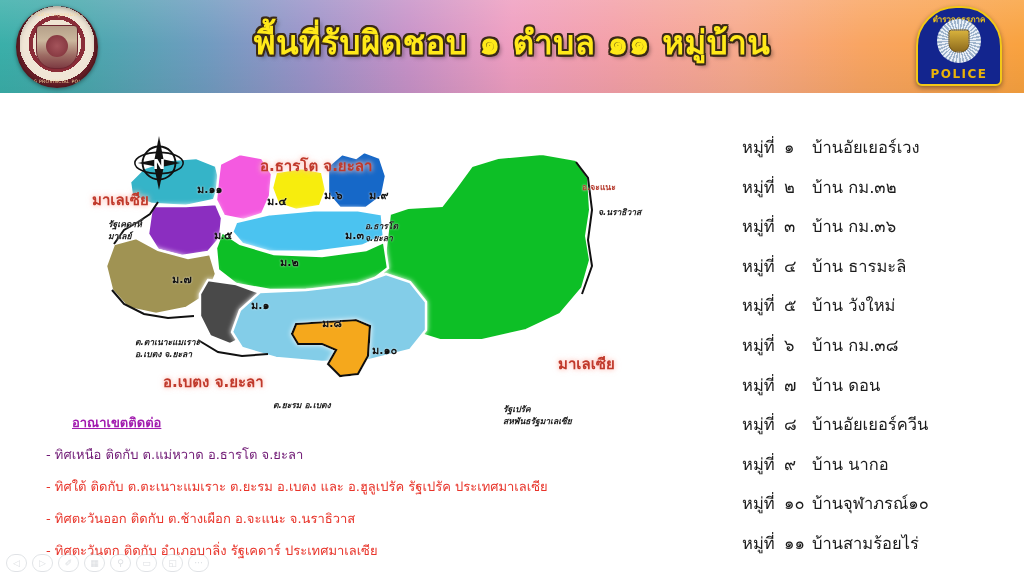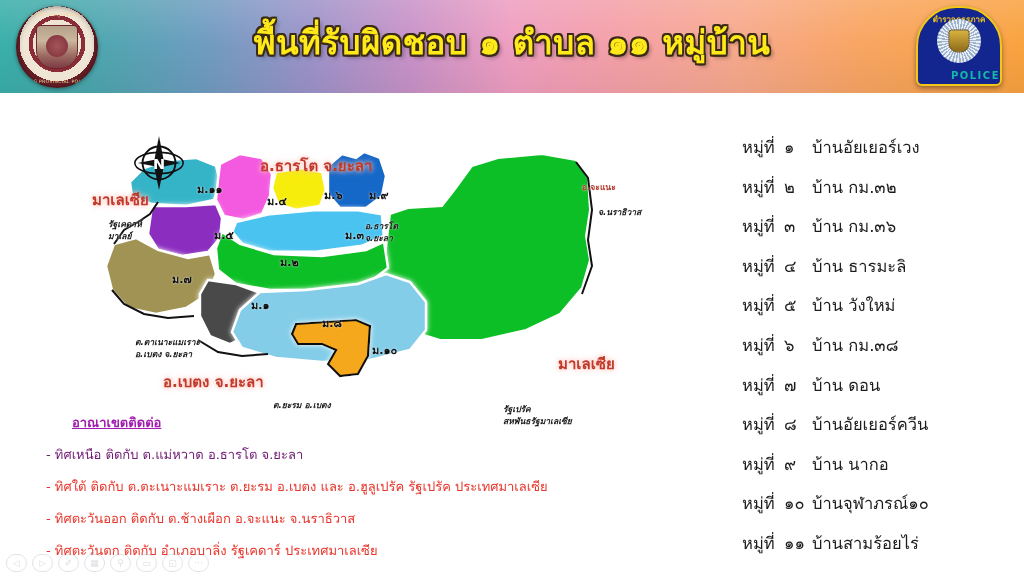--- a/index.html
+++ b/index.html
@@ -87,22 +87,22 @@
     background:
       repeating-conic-gradient(#e8eef6 0deg 5deg, #9fb4cc 5deg 10deg);
   }
   #logo-right .star::after {
     content:""; position:absolute; left:50%; top:50%; transform:translate(-50%,-50%);
     width:19px; height:21px; border-radius:3px 3px 9px 9px;
     background: linear-gradient(180deg,#d8b23c,#8e6b1d);
     border:1.2px solid #6d4f12;
   }
   #logo-right .badge-bot {
-    position: absolute; left: 0; bottom: 3px; width: 100%; text-align: right;
-    color: #14b8a6; font-size: 10px; font-weight: bold; letter-spacing: 1.5px;
+    position: absolute; left: 0; bottom: 3px; width: 100%; text-align: center;
+    color: #eab308; font-size: 12px; font-weight: bold; letter-spacing: 1.5px;
   }
 
   
   #map-wrap { position: absolute; left: 90px; top: 118px; width: 620px; height: 300px; }
   #map-svg { position: absolute; left: 0; top: 0; }
 
   .map-label {
     position: absolute; color: #111; font-size: 11px; font-weight: bold;
     white-space: nowrap; text-shadow: 0 0 2px rgba(255,255,255,.85);
     pointer-events: none;
@@ -235,21 +235,21 @@
       <polygon points="8,30 28,26 34,30 28,34" fill="#111"></polygon>
       <polygon points="52,30 34,26 28,30 34,34" fill="#111"></polygon>
       <text x="30" y="36" font-size="15" font-weight="bold" fill="#fff" text-anchor="middle" font-family="DejaVu Sans, sans-serif">N</text>
     </svg>
 
     <div id="region-labels">
         <div class="map-label" style="left: 80px; top: 62px;">ม.๑๑</div>
         <div class="map-label" style="left: 150px; top: 74px;">ม.๔</div>
         <div class="map-label" style="left: 207px; top: 68px;">ม.๖</div>
         <div class="map-label" style="left: 252px; top: 68px;">ม.๙</div>
-        <div class="map-label" style="left: 97px; top: 108px;">ม.๕</div>
+        <div class="map-label" style="left: 97px; top: 108px; font-family: Liberation Serif, serif;">ม.๕</div>
         <div class="map-label" style="left: 228px; top: 108px;">ม.๓</div>
         <div class="map-label" style="left: 163px; top: 135px;">ม.๒</div>
         <div class="map-label" style="left: 55px; top: 152px;">ม.๗</div>
         <div class="map-label" style="left: 134px; top: 178px;">ม.๑</div>
         <div class="map-label" style="left: 198px; top: 196px; padding-left: 7px;">ม.๘</div>
         <div class="map-label" style="left: 255px; top: 223px;">ม.๑๐</div>
       </div>
 
     <div id="red-labels">
         <div class="map-red-label" style="left: 170px; top: 36px; font-size: 15px;">อ.ธารโต จ.ยะลา</div>

